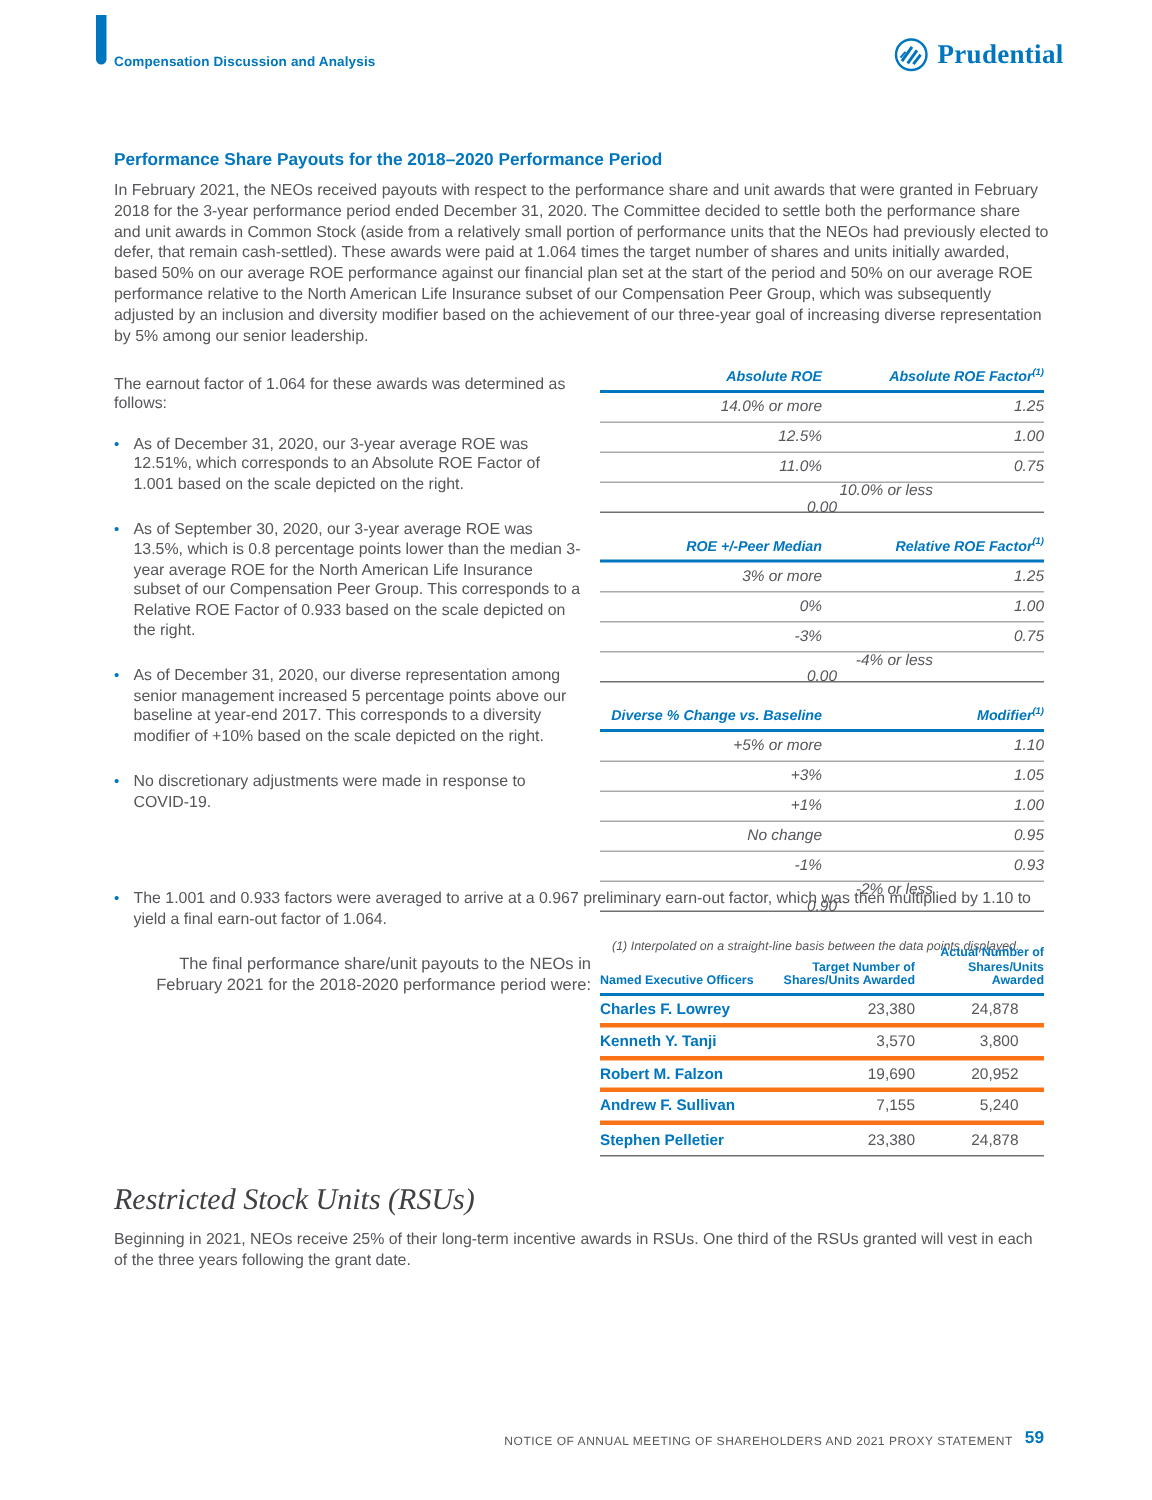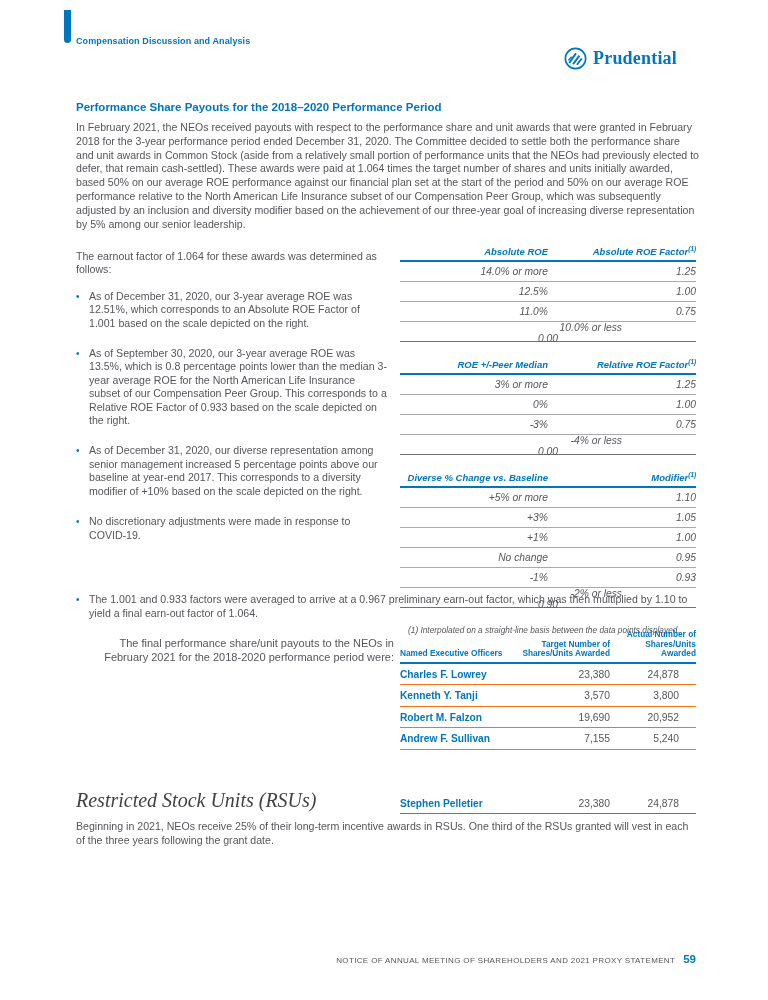--- a/index.html
+++ b/index.html
@@ -7,21 +7,21 @@
   body {
     width: 768px; height: 1000px; position: relative; overflow: hidden;
     font-family: "Liberation Sans", sans-serif; color: #55565A;
   }
 
   
   .header-bar { position: absolute; left: 64px; top: 10px; width: 7px; height: 33px;
     background: #0076BE; border-radius: 0 0 4px 4px; }
   .header-label { position: absolute; left: 76px; top: 36px; font-size: 9px;
     font-weight: bold; color: #0076BE; letter-spacing: 0.1px; }
-  .logo { position: absolute; left: 564px; top: 25px; display: flex; align-items: center; gap: 6px; margin-top: 22px; }
+  .logo { position: absolute; left: 596px; top: 25px; display: flex; align-items: center; gap: 6px; }
   .logo-icon { width: 23px; height: 23px; display: block; }
   .logo-text { font-family: "Liberation Serif", serif; font-weight: bold;
     font-size: 18px; color: #0076BE; letter-spacing: 0.2px; }
 
   
   .page-title { position: absolute; left: 76px; top: 101px; width: 622px;
     font-size: 11.5px; font-weight: bold; color: #0076BE; }
   .intro { position: absolute; left: 76px; top: 121px; width: 624px;
     font-size: 10.6px; line-height: 13.8px; }
 
@@ -51,22 +51,22 @@
   .payouts-intro { position: absolute; left: 76px; top: 637px; width: 318px;
     font-size: 11px; line-height: 13.8px; text-align: right; }
 
   .ptable { position: absolute; left: 400px; top: 630px; width: 296px; }
   .phead { display: flex; align-items: flex-end; border-bottom: 2px solid #0076BE;
     padding-bottom: 3px; color: #0076BE; font-weight: bold; font-size: 8.3px;
     line-height: 9.6px; }
   .phead .pc1 { flex: 1; text-align: left; }
   .phead .pc2 { width: 88px; text-align: right; white-space: pre-line; }
   .phead .pc3 { width: 86px; text-align: right; white-space: pre-line; }
-  .prow { display: flex; align-items: center; height: 21.5px; border-bottom: 1px solid #f97316; }
-  .prow:last-child { border-bottom: 1.5px solid #707174; margin-top: 43px; }
+  .prow { display: flex; align-items: center; height: 21.5px; border-bottom: 3px solid #f97316; }
+  .prow:last-child { border-bottom: 1.5px solid #707174; }
   .prow .pc1 { flex: 1; font-weight: bold; color: #0076BE; font-size: 10.2px; }
   .prow .pc2 { width: 88px; text-align: right; font-size: 10.3px; }
   .prow .pc3 { width: 86px; text-align: right; font-size: 10.3px; padding-right: 17px; }
 
   
   .rsu { position: absolute; left: 76px; top: 789px; width: 624px; }
   .rsu-heading { font-family: "Liberation Serif", serif; font-style: italic;
     font-weight: normal; font-size: 20px; color: #3F4144; }
   .rsu-body { margin-top: 8px; font-size: 10.6px; line-height: 13.8px; }
 

